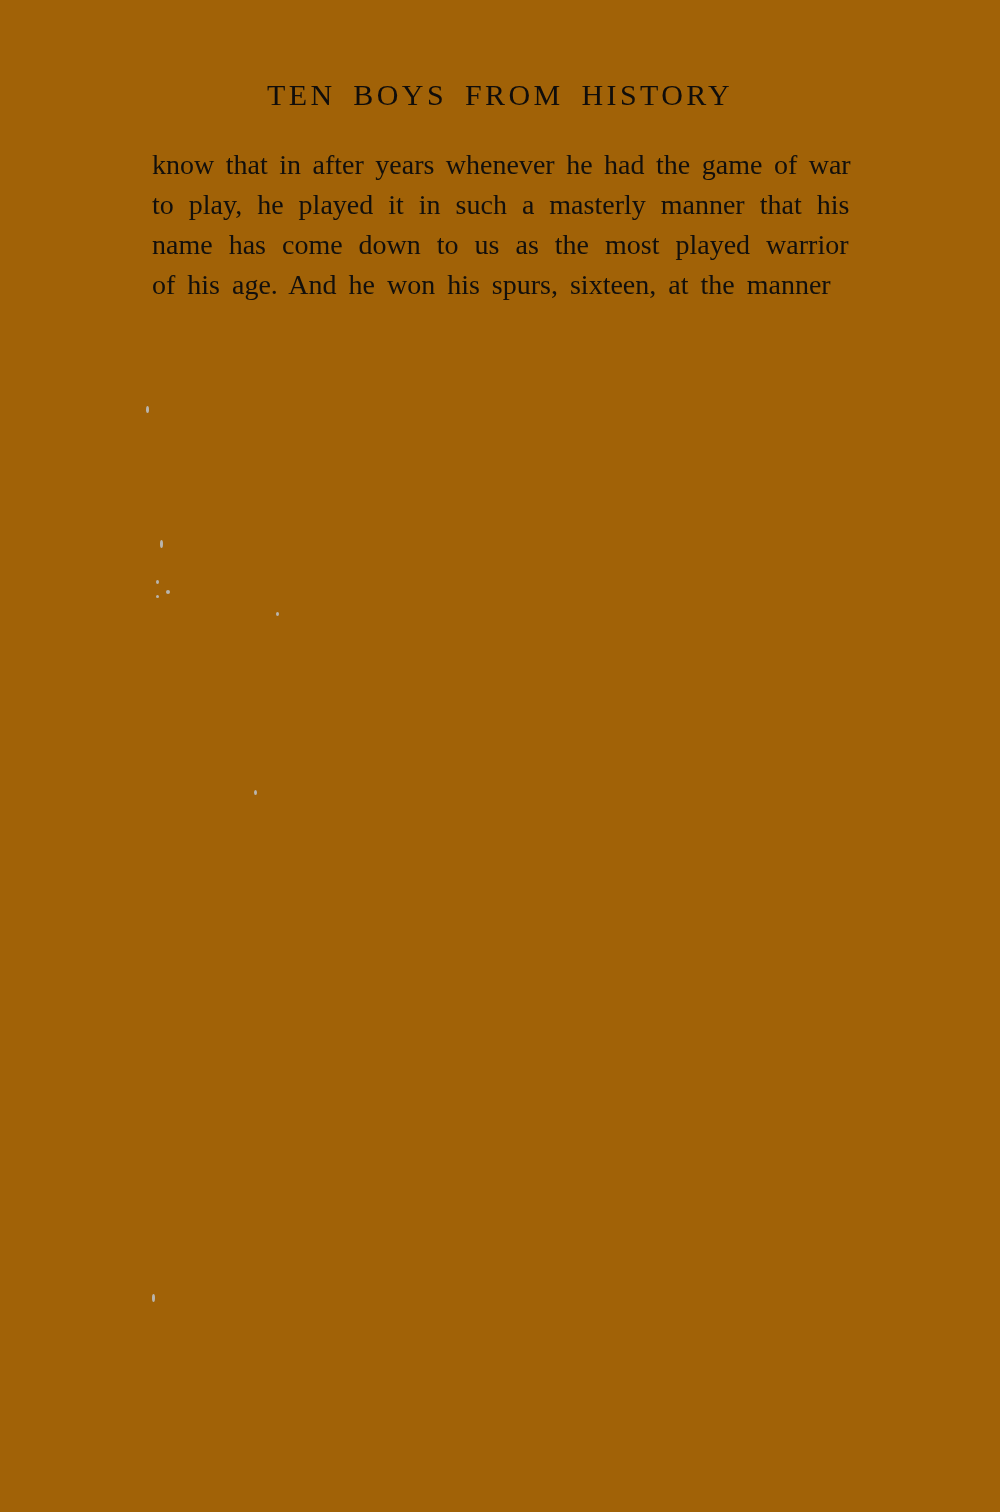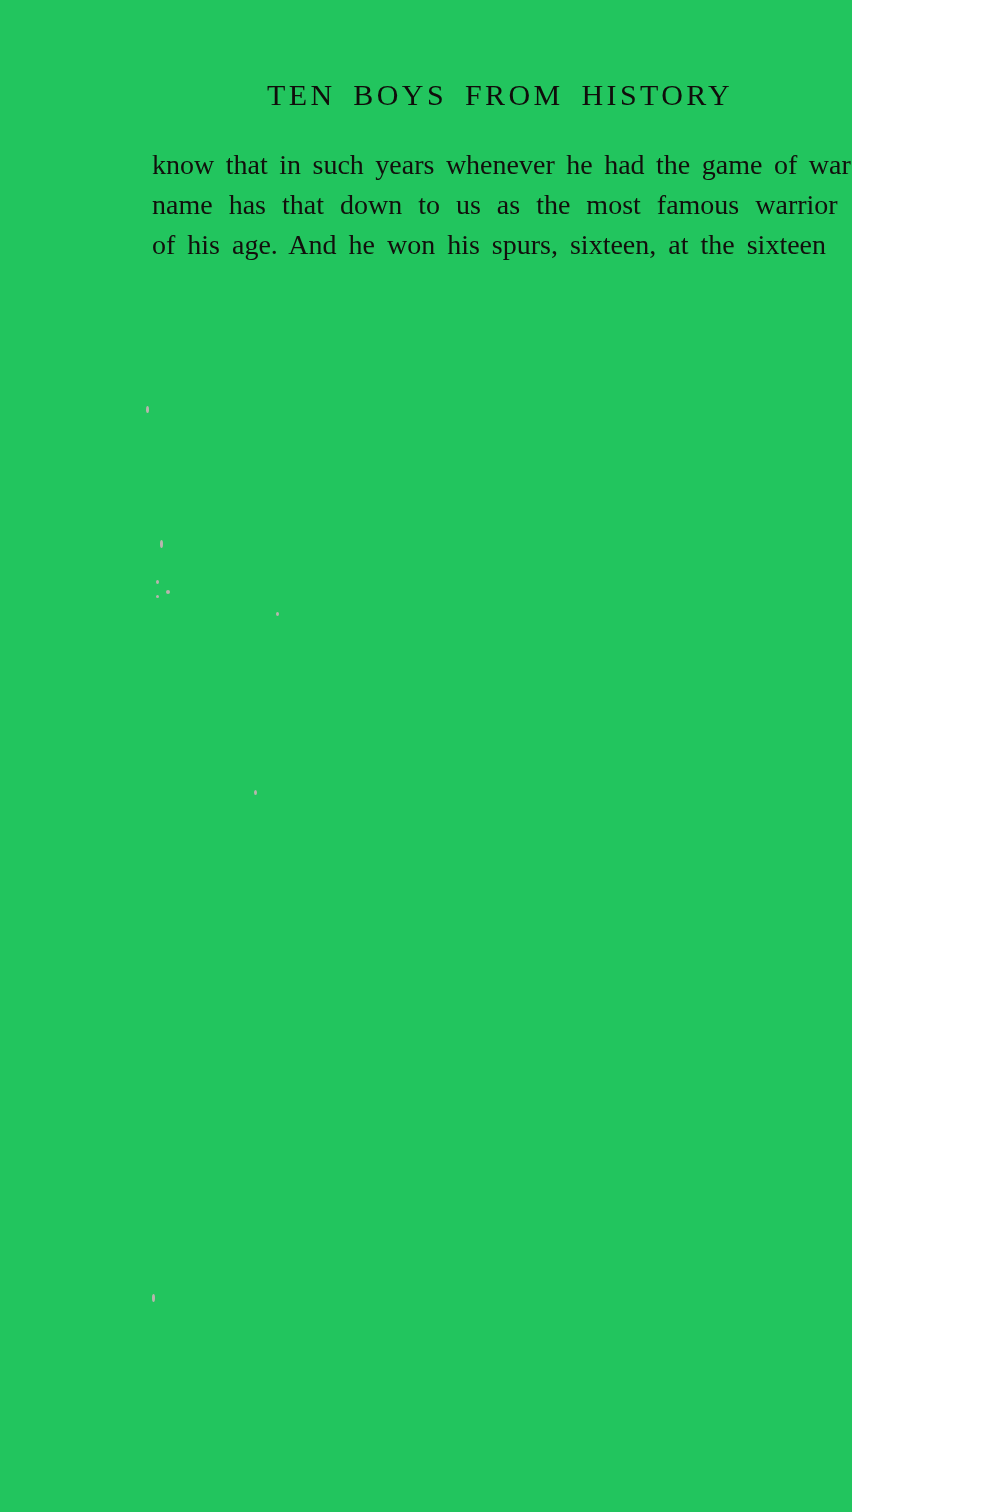--- a/index.html
+++ b/index.html
@@ -2,23 +2,23 @@
 <html><head>
 <meta charset="utf-8">
 <style>
   html, body {
     margin: 0;
     padding: 0;
     background: #ffffff;
   }
   .page {
     position: relative;
-    width: 852px;
+    width: 1000px;
     height: 1512px;
-    background: #22c55e;
+    background: #a16207;
     overflow: hidden;
     font-family: "Liberation Serif", "DejaVu Serif", serif;
     color: #15120f;
   }
   .running-head {
     position: absolute;
     top: 78px;
     left: 0;
     width: 1000px;
     text-align: center;
@@ -81,23 +81,24 @@
   .speck.s8 { left: 152px; top: 1294px; width: 3px; height: 8px; }
 </style>
 </head>
 <body>
 
 <div class="page">
 
   <div class="running-head">TEN BOYS FROM HISTORY</div>
 
   <div class="body-block">
-    <span class="body-line l1"><span class="strong-seg">know that</span><span class="normal-seg"> in such years whenever he had the game of war</span></span>
-    <span class="body-line l3"><span class="normal-seg">name has that down to us as the most famous warrior</span></span>
-    <span class="body-line l4"><span class="normal-seg">of his age.   And he won his spurs, sixteen, </span><span class="strong-seg">at the sixteen</span></span>
+    <span class="body-line l1"><span class="strong-seg">know that</span><span class="normal-seg"> in after years whenever he had the game of war</span></span>
+    <span class="body-line l2"><span class="normal-seg">to play, he played it in such a masterly manner that his</span></span>
+    <span class="body-line l3"><span class="normal-seg">name has come down to us as the most played warrior</span></span>
+    <span class="body-line l4"><span class="normal-seg">of his age.   And he won his spurs, sixteen, </span><span class="strong-seg">at the manner</span></span>
   </div>
 
   <div class="speck s1"></div>
   <div class="speck s2"></div>
   <div class="speck s3"></div>
   <div class="speck s4"></div>
   <div class="speck s5"></div>
   <div class="speck s6"></div>
   <div class="speck s7"></div>
   <div class="speck s8"></div>

